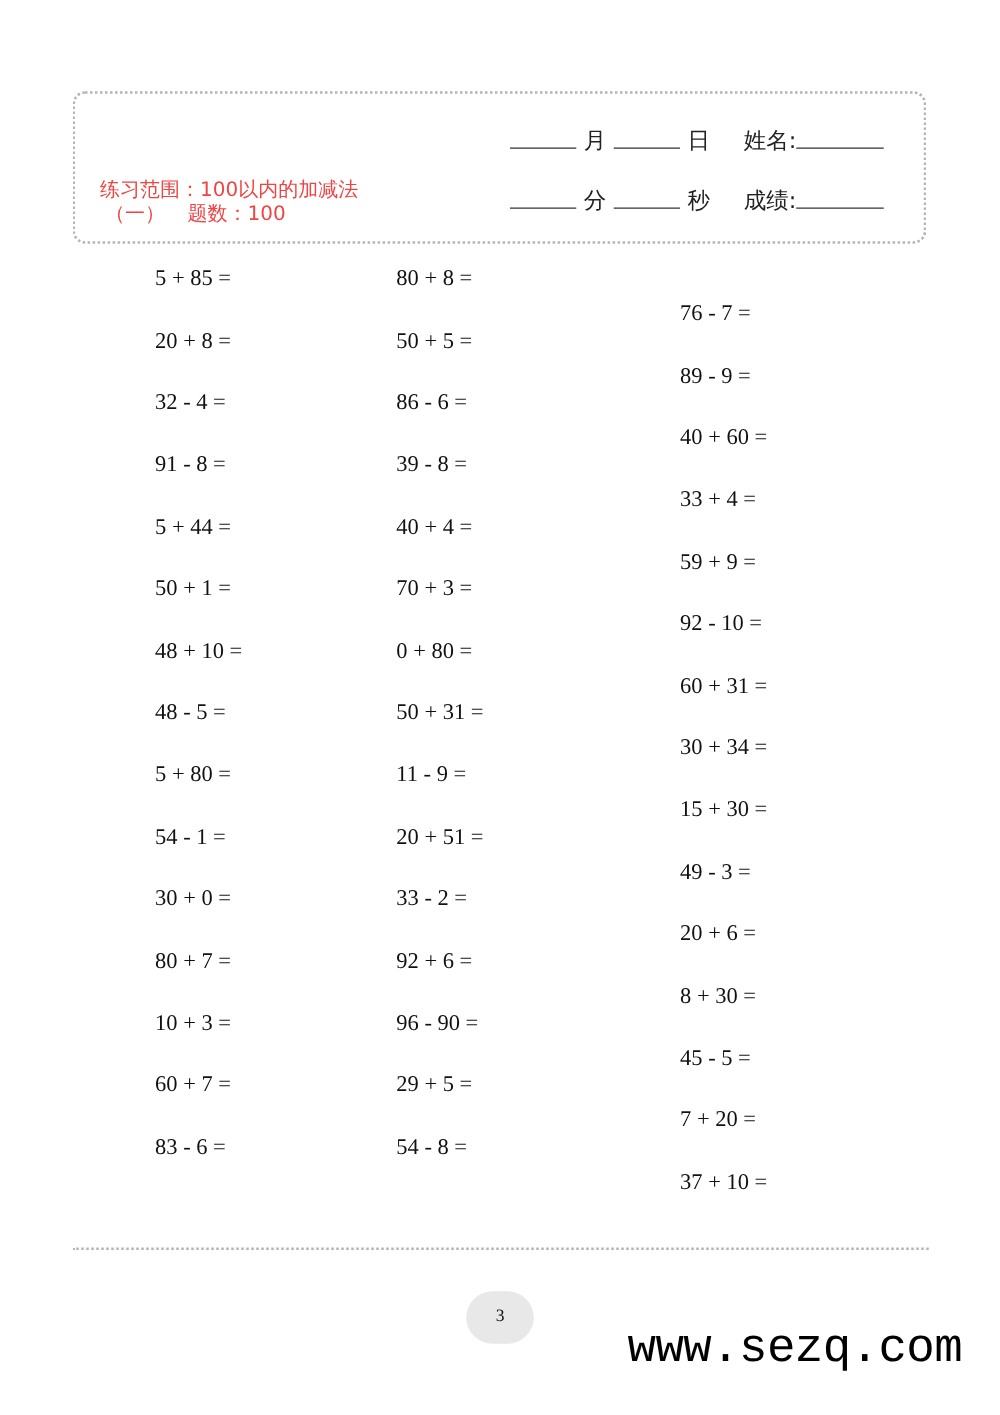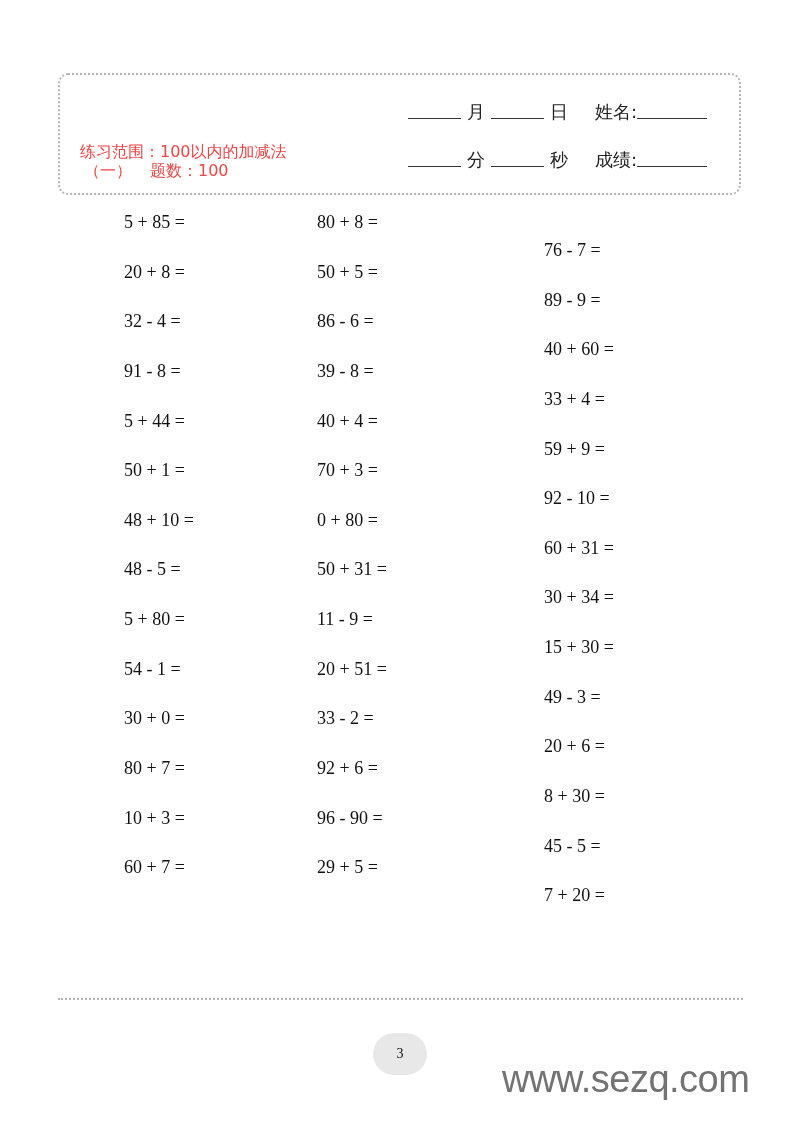--- a/index.html
+++ b/index.html
@@ -42,21 +42,21 @@
       position: absolute; left: 58px; top: 998px; width: 685px; height: 0;
       border-top: 2.5px dotted #b5b5b5;
     }
     .page-pill {
       position: absolute; left: 373px; top: 1033px; width: 54px; height: 42px;
       border-radius: 21px; background: #e8e8e8; display: flex; align-items: center; justify-content: center;
       font-size: 14px; font-family: "Liberation Serif", serif; color: #111;
     }
     .watermark {
       position: absolute; left: 502px; top: 1058px; font-size: 38px;
-      font-family: Liberation Sans, sans-serif; color: #737373; letter-spacing: -0.5px;
+      font-family: Liberation Mono, monospace; color: #000000; letter-spacing: -0.5px;
     }
   </style>
 </head>
 <body>
 
 <div class="header-box"></div>
 
 <div class="scope">
   <span class="l1">练习范围：100以内的加减法</span>
   <span class="l2"><span>（一）</span><span>题数：100</span></span>
@@ -144,20 +144,25 @@
   <div class="prow">
       <span class="cell c0">10 + 3 =</span>
       <span class="cell c1">96 - 90 =</span>
       <span class="cell c2">45 - 5 =</span>
     </div>
   <div class="prow">
       <span class="cell c0">60 + 7 =</span>
       <span class="cell c1">29 + 5 =</span>
       <span class="cell c2">7 + 20 =</span>
     </div>
+  <div class="prow">
+      <span class="cell c0">83 - 6 =</span>
+      <span class="cell c1">54 - 8 =</span>
+      <span class="cell c2">37 + 10 =</span>
+    </div>
 </div>
 
 <div class="divider"></div>
 
 <div class="page-pill">
   <span>3</span>
 </div>
 
 <div class="watermark">www.sezq.com</div>
 

